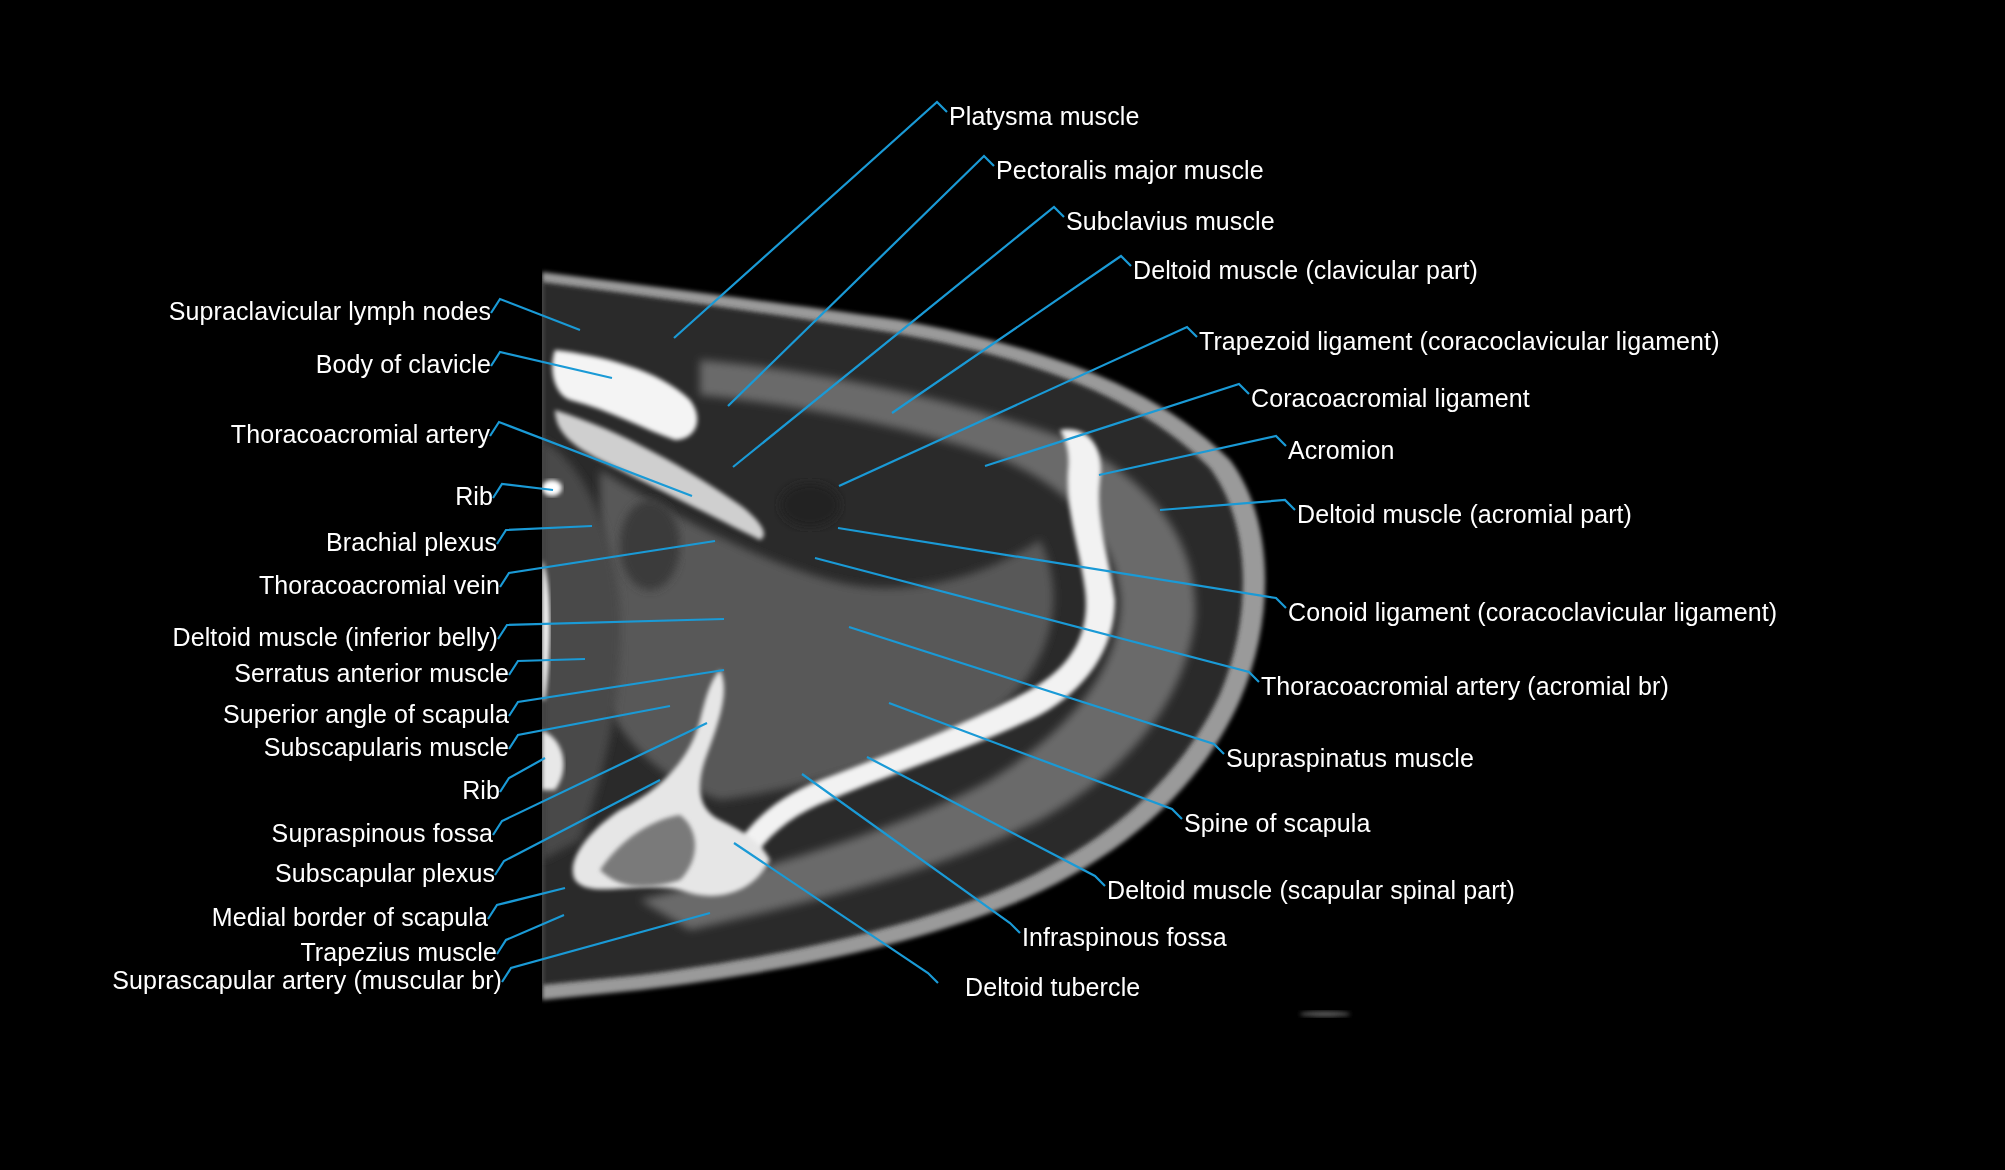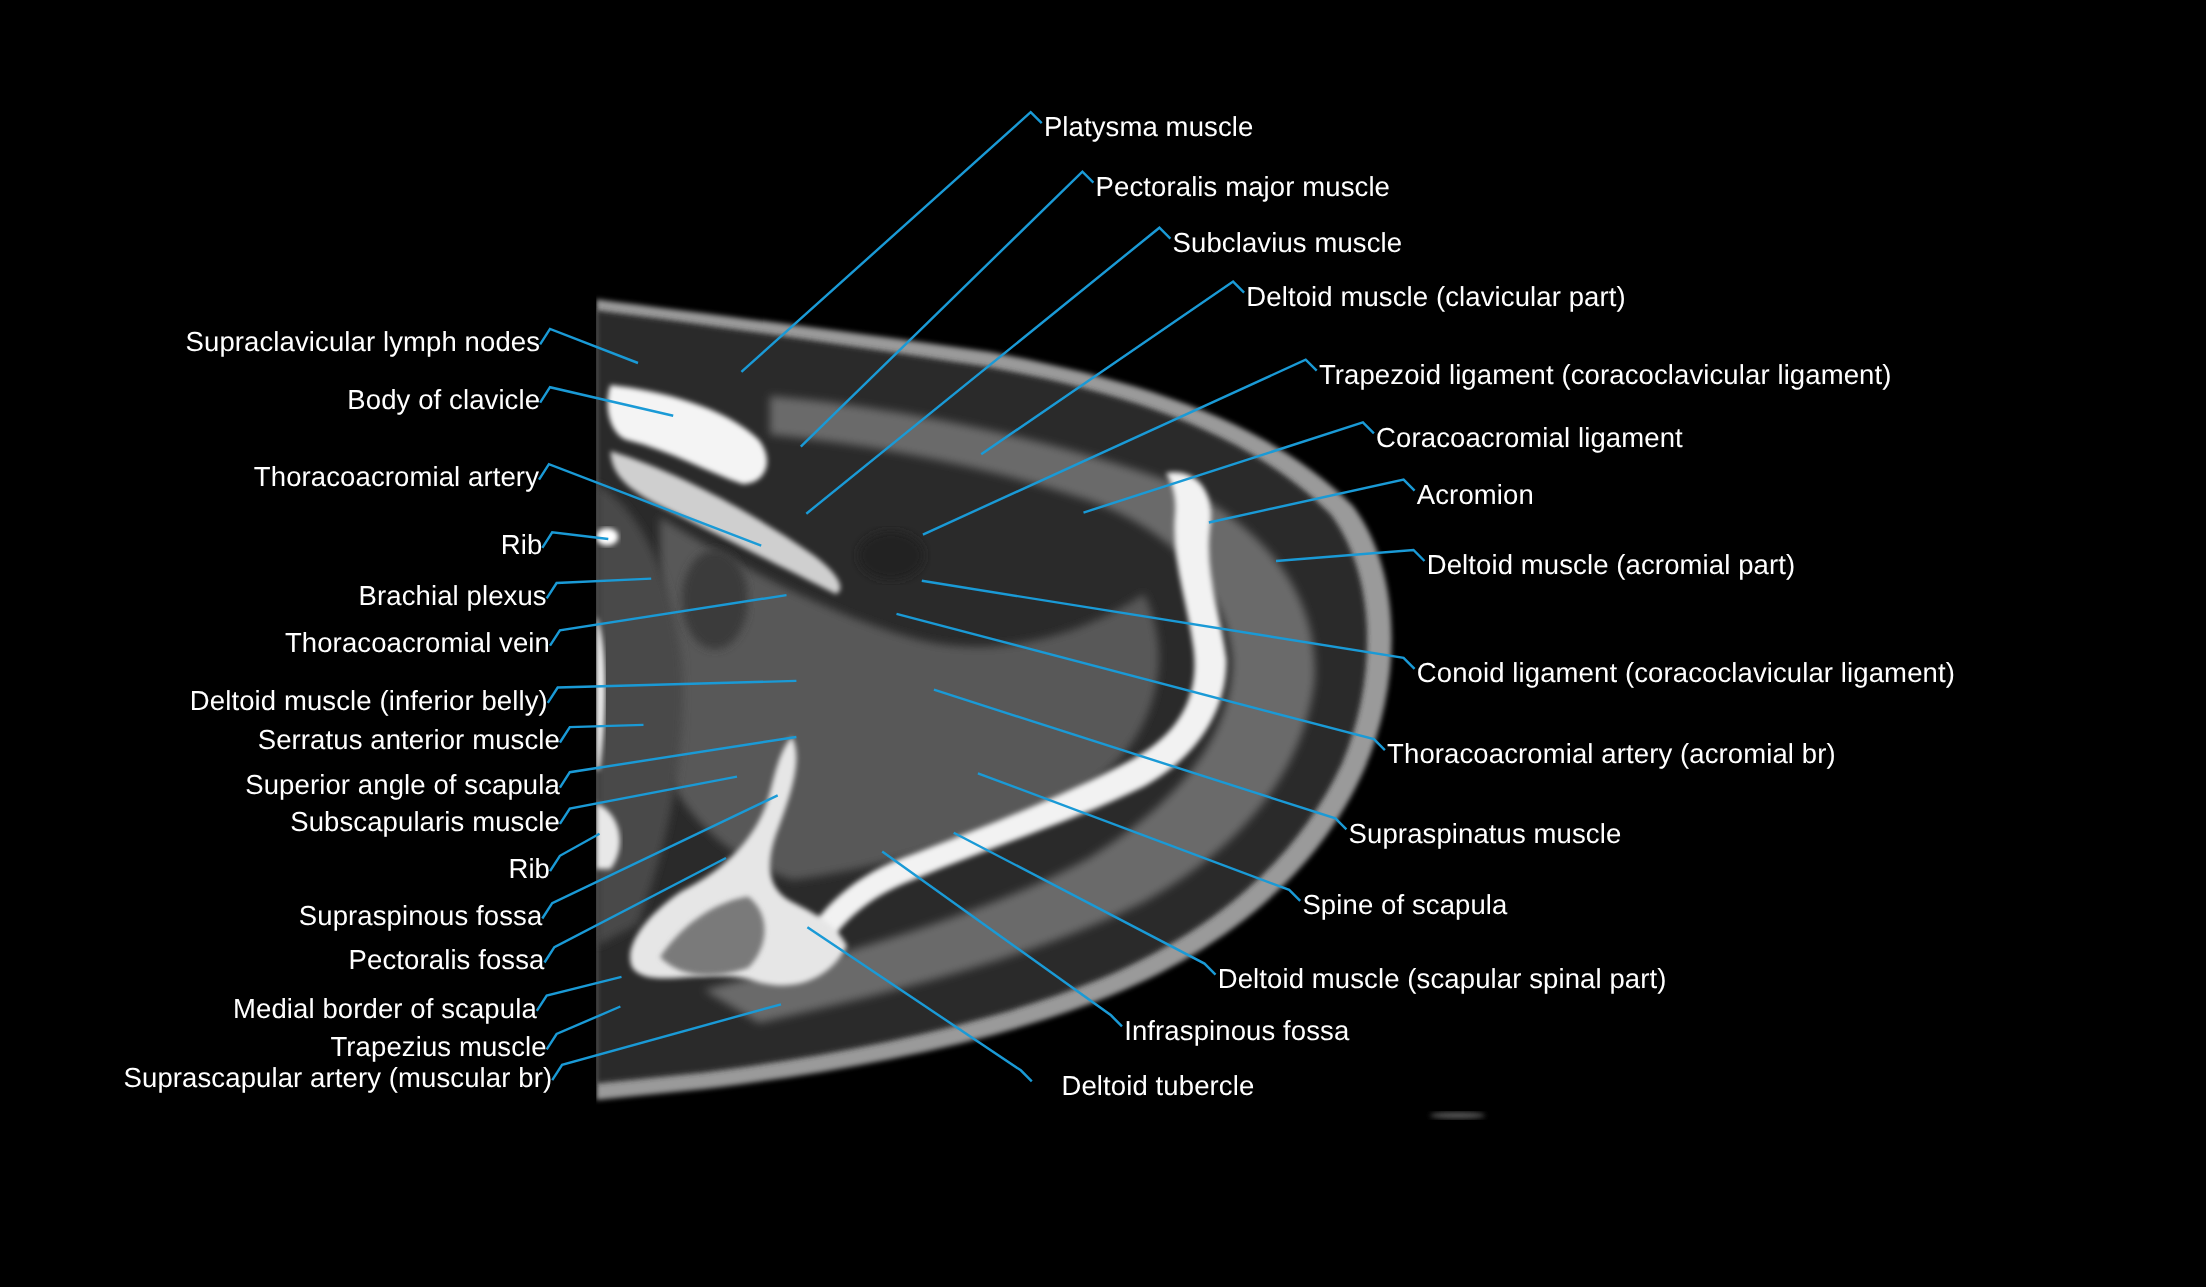--- a/index.html
+++ b/index.html
@@ -94,21 +94,21 @@
       <div class="lbl right" style="right: 1515px; top: 420px;">Thoracoacromial artery</div>
       <div class="lbl right" style="right: 1512px; top: 482px;">Rib</div>
       <div class="lbl right" style="right: 1508px; top: 528px;">Brachial plexus</div>
       <div class="lbl right" style="right: 1505px; top: 571px;">Thoracoacromial vein</div>
       <div class="lbl right" style="right: 1507px; top: 623px;">Deltoid muscle (inferior belly)</div>
       <div class="lbl right" style="right: 1496px; top: 659px;">Serratus anterior muscle</div>
       <div class="lbl right" style="right: 1496px; top: 700px;">Superior angle of scapula</div>
       <div class="lbl right" style="right: 1496px; top: 733px;">Subscapularis muscle</div>
       <div class="lbl right" style="right: 1505px; top: 776px;">Rib</div>
       <div class="lbl right" style="right: 1512px; top: 819px;">Supraspinous fossa</div>
-      <div class="lbl right" style="right: 1510px; top: 859px;">Pectoralis fossa</div>
+      <div class="lbl right" style="right: 1510px; top: 859px;">Subscapular plexus</div>
       <div class="lbl right" style="right: 1517px; top: 903px;">Medial border of scapula</div>
       <div class="lbl right" style="right: 1508px; top: 938px;">Trapezius muscle</div>
       <div class="lbl right" style="right: 1503px; top: 966px;">Suprascapular artery (muscular br)</div>
       <div class="lbl" style="left: 949px; top: 102px;">Platysma muscle</div>
       <div class="lbl" style="left: 996px; top: 156px;">Pectoralis major muscle</div>
       <div class="lbl" style="left: 1066px; top: 207px;">Subclavius muscle</div>
       <div class="lbl" style="left: 1133px; top: 256px;">Deltoid muscle (clavicular part)</div>
       <div class="lbl" style="left: 1199px; top: 327px;">Trapezoid ligament (coracoclavicular ligament)</div>
       <div class="lbl" style="left: 1251px; top: 384px;">Coracoacromial ligament</div>
       <div class="lbl" style="left: 1288px; top: 436px;">Acromion</div>

